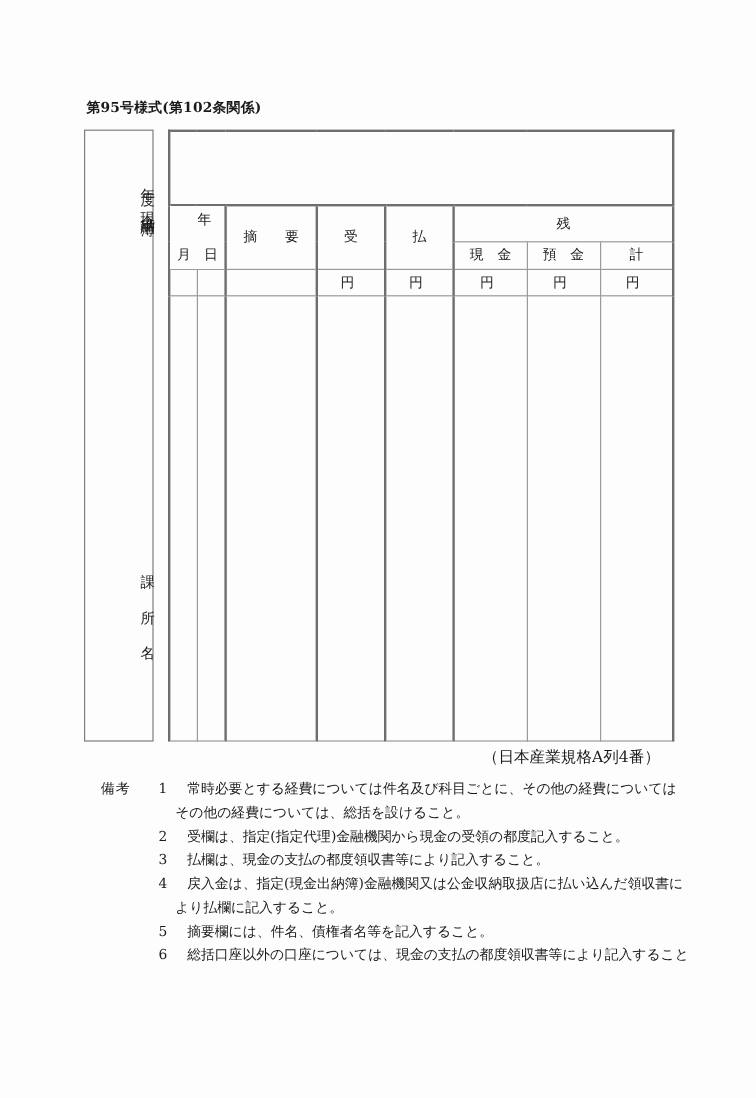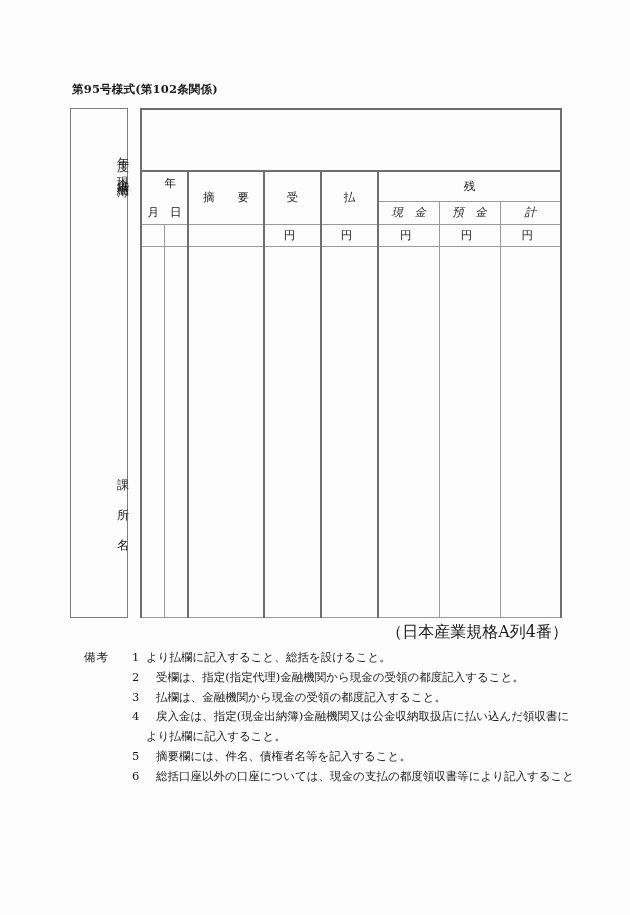--- a/index.html
+++ b/index.html
@@ -99,21 +99,21 @@
   .hv-l { border-left: 2px solid #6e6e6e !important; }
   .hv-r { border-right: 2px solid #6e6e6e !important; }
   .hh-t { border-top: 2px solid #6e6e6e !important; }
 
   
   #ledger-top-blank {
     height: 58px;
   }
 
   .hdr-row1 td { height: 28px; }
-  .hdr-row2 td { height: 22px; font-style: italic; }
+  .hdr-row2 td { height: 22px; }
   .yen-row td   { height: 20px; }
 
   
   .date-head {
     position: relative;
     height: 50px;
   }
   .date-head .yr {
     position: absolute;
     left: 50%;
@@ -138,23 +138,23 @@
     padding-right: 6px !important;
     font-size: 11.5px;
   }
 
   
   .body-row td { height: 360px; }
 
   
   #jis-note {
     position: absolute;
-    right: 62px;
+    right: 80px;
     top: 622px;
-    font-size: 16px;
+    font-size: 13px;
     white-space: nowrap;
   }
 
   
   #remarks {
     position: absolute;
     left: 84px;
     top: 648px;
     width: 500px;
     font-size: 11.5px;
@@ -265,29 +265,30 @@
     </table>
 </div>
 
 <div id="jis-note">（日本産業規格A列4番）</div>
 
 <div id="remarks">
   <span id="remarks-label">備考</span>
   <ul id="remarks-list">
       <li>
         <span class="num">1</span>
-        <span class="cont">より払欄に記入すること、総括を設けること。</span>
+        <span class="txt">常時必要とする経費については件名及び科目ごとに、その他の経費については</span>
+        <span class="cont">その他の経費については、総括を設けること。</span>
       </li>
       <li>
         <span class="num">2</span>
         <span class="txt">受欄は、指定(指定代理)金融機関から現金の受領の都度記入すること。</span>
       </li>
       <li>
         <span class="num">3</span>
-        <span class="txt">払欄は、金融機関から現金の受領の都度記入すること。</span>
+        <span class="txt">払欄は、現金の支払の都度領収書等により記入すること。</span>
       </li>
       <li>
         <span class="num">4</span>
         <span class="txt">戻入金は、指定(現金出納簿)金融機関又は公金収納取扱店に払い込んだ領収書に</span>
         <span class="cont">より払欄に記入すること。</span>
       </li>
       <li>
         <span class="num">5</span>
         <span class="txt">摘要欄には、件名、債権者名等を記入すること。</span>
       </li>

